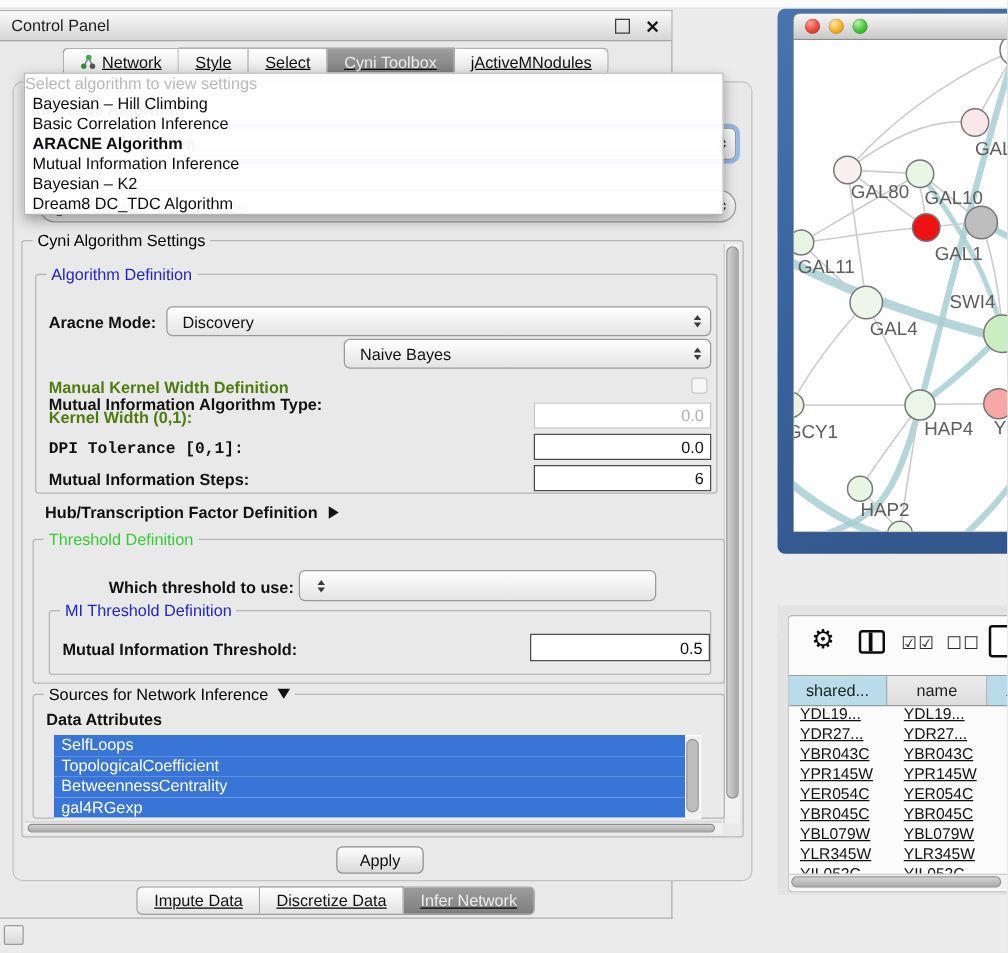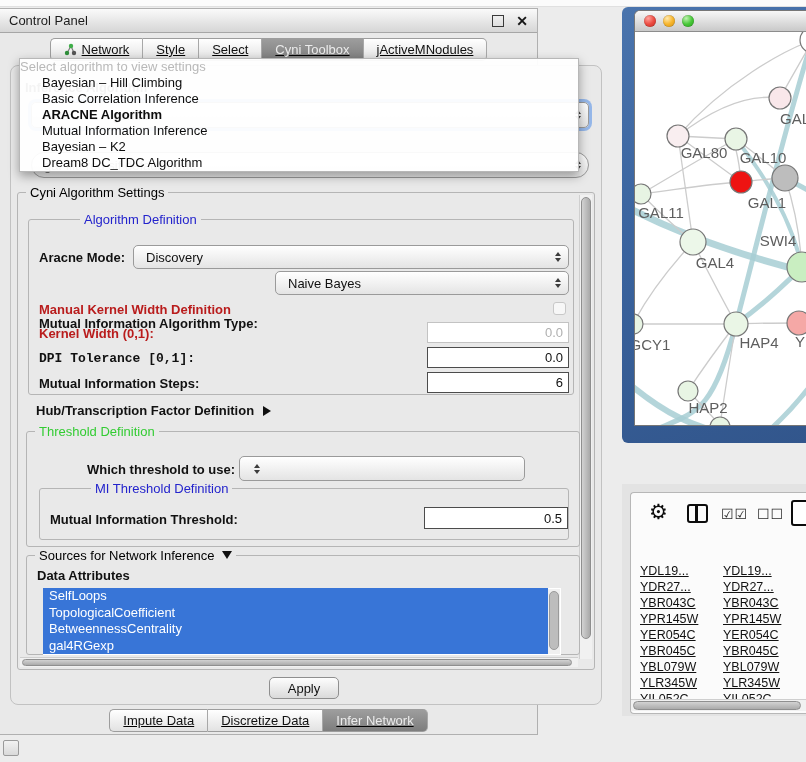--- a/index.html
+++ b/index.html
@@ -36,30 +36,30 @@
   .combo .arrows{display:flex;flex-direction:column;gap:2px;align-items:center;width:9px;}
   .arr-up{width:0;height:0;border-left:3.5px solid transparent;border-right:3.5px solid transparent;border-bottom:4.5px solid #3c3c3c;}
   .arr-dn{width:0;height:0;border-left:3.5px solid transparent;border-right:3.5px solid transparent;border-top:4.5px solid #3c3c3c;}
   .combo.focusring{box-shadow:0 0 0 3px rgba(104,156,233,0.65);}
   .combo.pill{border-radius:13px;color:#555;}
 
   
   .popup{left:8px;top:-8px;width:560px;height:114px;background:rgba(255,255,255,0.94);border:1px solid #b7b7b7;
     box-shadow:0 4px 10px rgba(0,0,0,0.35);z-index:9;font-size:13px;overflow:hidden;}
   .popup .phead{line-height:16px;text-align:left;color:#b9b9b9;}
-  .popup .pitem{line-height:16px;padding-left:22px;color:#0d0d0d;white-space:nowrap;}
+  .popup .pitem{line-height:16px;padding-left:6px;color:#0d0d0d;white-space:nowrap;}
   .popup .pitem.bold{font-weight:bold;}
 
   
   .group{border:1px solid #b5b5b5;border-radius:3px;}
   .gtitle{position:absolute;top:-8px;left:8px;background:#e9e9e9;padding:0 4px;font-size:13px;line-height:15px;white-space:nowrap;}
-  .gtitle.blue{color:#2323cc;margin-left:43px;}
+  .gtitle.blue{color:#2323cc;}
   .gtitle.green{color:#33cc33;}
   .lbl{font-size:13px;font-weight:bold;color:#111;white-space:nowrap;}
-  .lbl.dis{color:#b91c1c;}
+  .lbl.dis{color:#4d7c0f;}
   .field{border:1.5px solid #4c4c4c;background:#fff;font-size:13px;color:#111;text-align:right;padding:0 5px;display:flex;align-items:center;justify-content:flex-end;}
   .field.dis{border:1px solid #c3c3c3;color:#b0b0b0;}
   .checkbox{width:13px;height:13px;border:1px solid #c8c8c8;border-radius:3px;background:#f7f7f7;}
   .tri-right{display:inline-block;width:0;height:0;border-top:5.5px solid transparent;border-bottom:5.5px solid transparent;border-left:8px solid #0f0f0f;margin-left:9px;vertical-align:-1px;}
   .tri-down{display:inline-block;width:0;height:0;border-left:5.5px solid transparent;border-right:5.5px solid transparent;border-top:8px solid #0f0f0f;margin-left:7px;vertical-align:1px;}
 
   
   .vsb{background:#f1f1f1;border-left:1px solid #cfcfcf;}
   .vsb .thumb{position:absolute;left:1px;right:1px;border-radius:6px;background:linear-gradient(90deg,#d2d2d2,#a9a9a9);border:1px solid #8f8f8f;}
   .hsb{background:#f1f1f1;border-top:1px solid #cfcfcf;}
@@ -354,20 +354,25 @@
   </div>
   <div class="abs tp-body">
     <div class="abs tp-inner">
       <div class="tp-toolbar">
         <span class="gear">⚙</span>
         <span class="colsicon"></span>
         <span class="checksicon">☑☑</span>
         <span class="uncheckicon">☐☐</span>
         <span class="docicon"></span>
       </div>
+      <div class="tp-header" id="tp-header">
+          <div class="th hl" style="width: 78px;">shared...</div>
+          <div class="th" style="width: 79px;">name</div>
+          <div class="th hl" style="flex: 1 1 0%; justify-content: flex-start; padding-left: 15px;">A</div>
+        </div>
       <div class="tp-rows" id="tp-rows">
           <div class="tr">
             <div class="td c1">YDL19...</div>
             <div class="td c2">YDL19...</div>
             <div class="td c3">13</div>
           </div>
           <div class="tr">
             <div class="td c1">YDR27...</div>
             <div class="td c2">YDR27...</div>
             <div class="td c3">12</div>

